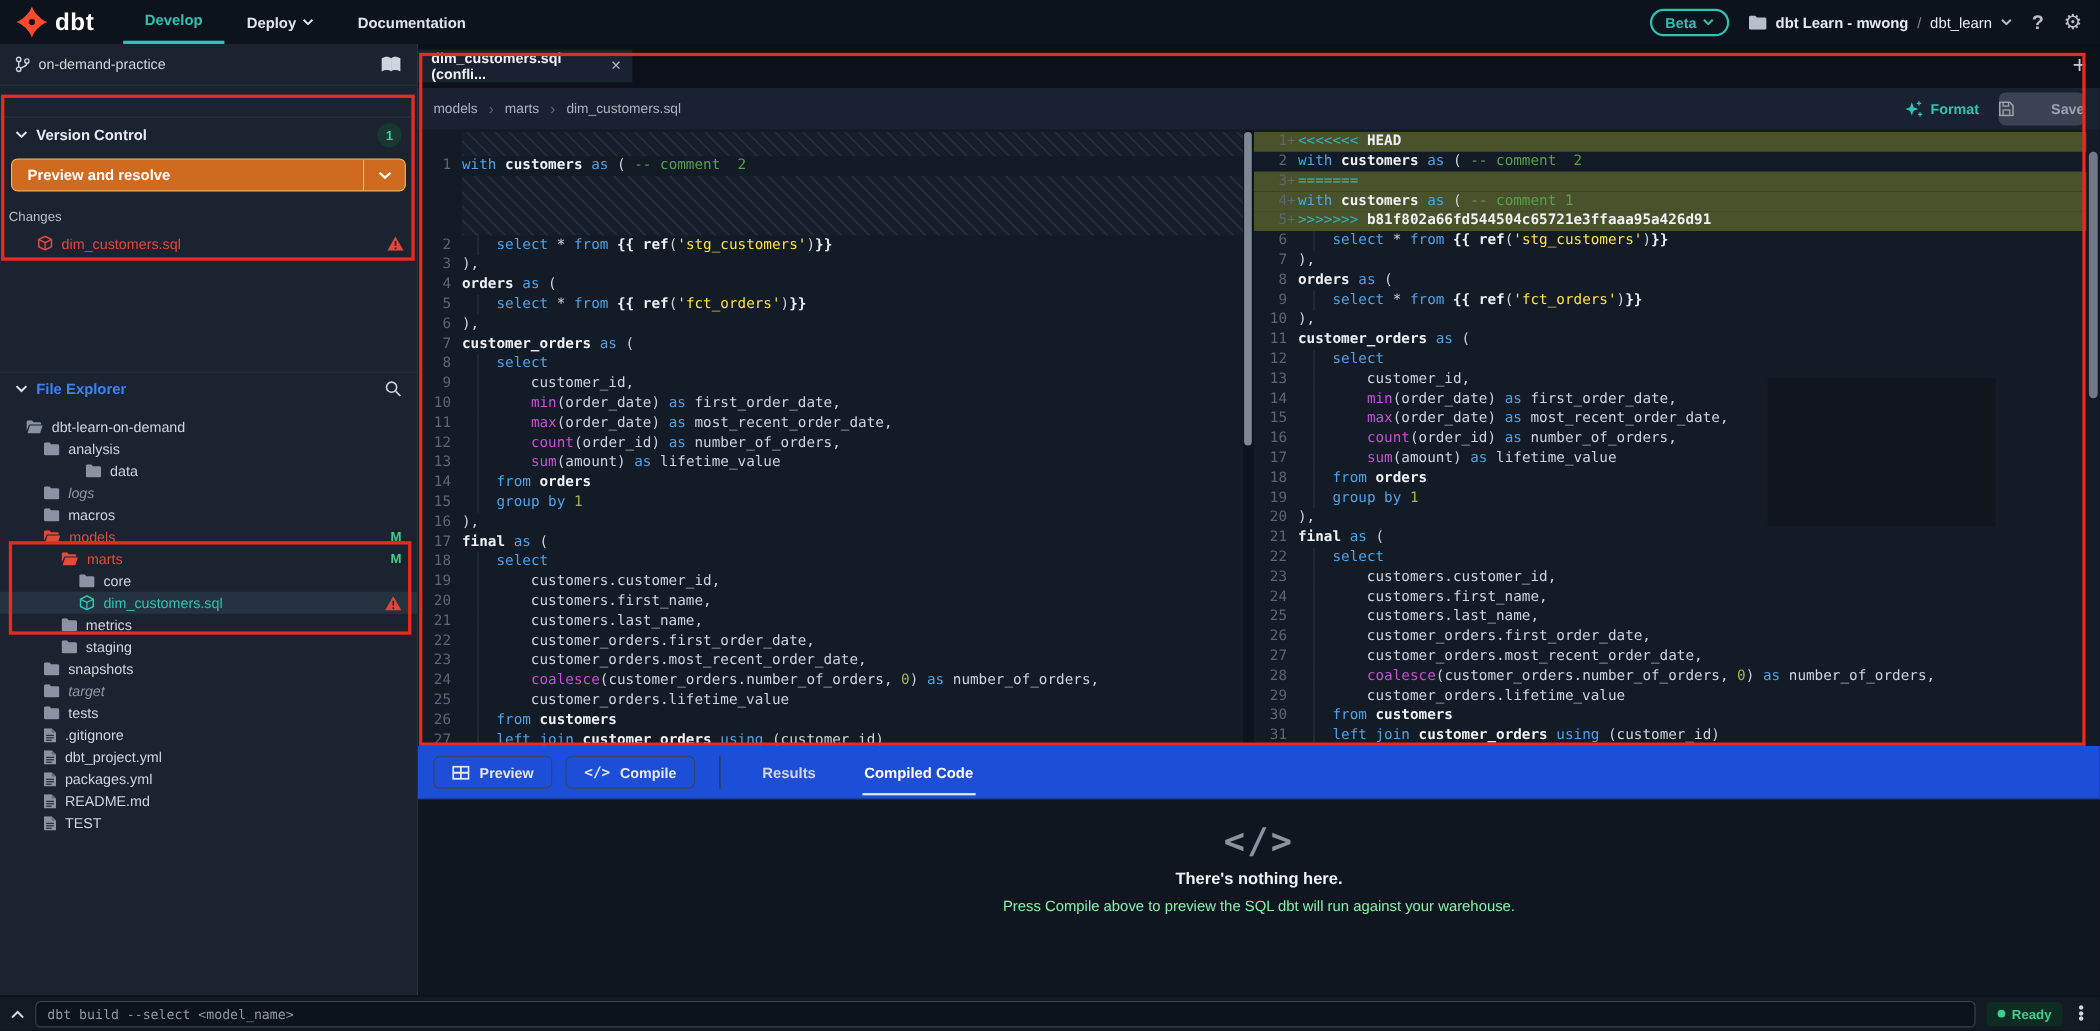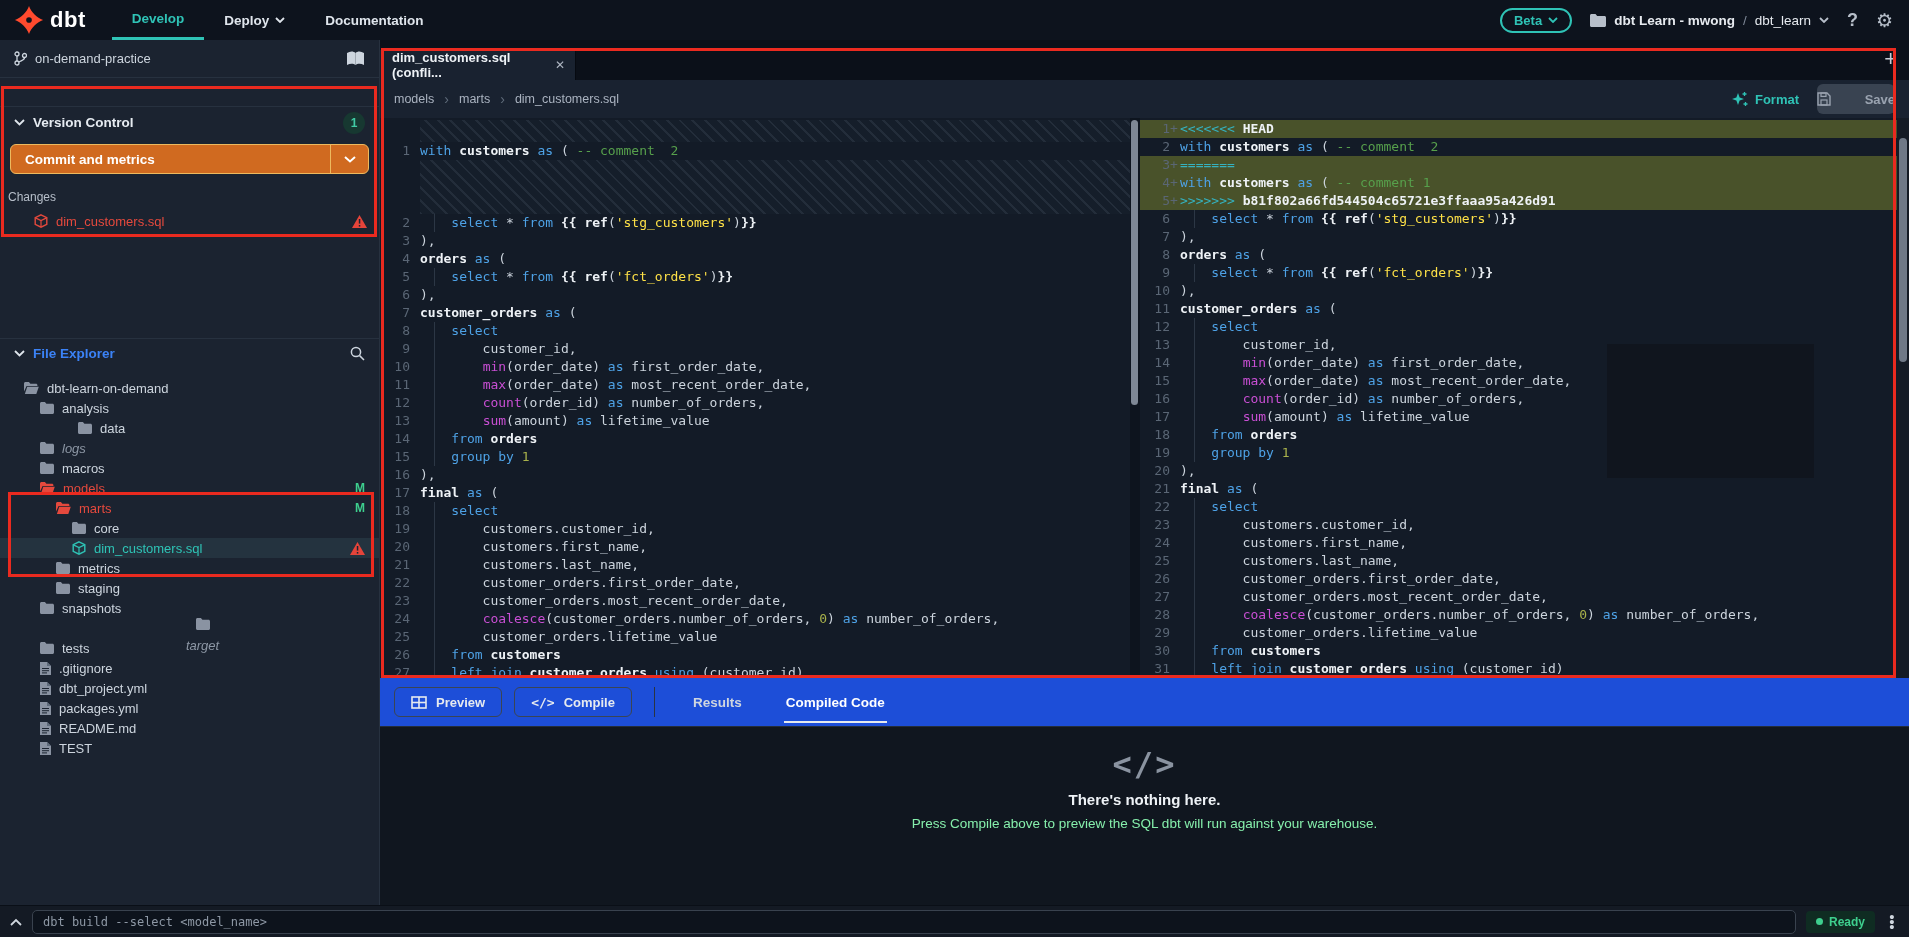--- a/index.html
+++ b/index.html
@@ -53,21 +53,21 @@
     font-size:13px; cursor:pointer; padding-right:14px; }
   .tree-row.italic .tree-label { font-style:italic; color:#8d97a5; }
   .tree-row.red { color:#e5493d; }
   .tree-row.selected { background:#24333f; color:#2ec4b6; }
   .tree-row .m-badge { margin-left:auto; color:#3ecf8e; font-size:12px; font-weight:bold; }
   .tree-row .warn { margin-left:auto; }
 
   
   .main { position:absolute; top:40px; left:380px; width:1529px; height:865px;
     display:flex; flex-direction:column; }
-  .tabbar { height:40px; background:#0b1019; display:flex; align-items:flex-end; position:relative; }
+  .tabbar { height:40px; background:#0b1019; display:flex; align-items:center; position:relative; }
   .editor-tab { width:196px; background:#192230; display:flex; align-items:center; gap:10px;
     padding:0 10px 0 12px; color:#eef2f6; font-size:13px; font-weight:bold; cursor:pointer;
     border-right:1px solid #060a11; }
   .tab-close { color:#aeb6c2; font-weight:normal; font-size:12px; cursor:pointer; margin-left:auto; }
   .newtab-btn { position:absolute; right:12px; top:8px; color:#c6cdd6; font-size:22px;
     line-height:22px; cursor:pointer; }
   .crumbbar { height:38px; background:#192230; display:flex; align-items:center; padding:0 14px; }
   .crumbs { display:flex; align-items:center; gap:10px; color:#aab3c0; font-size:12.5px; }
   .crumb-sep { color:#5f6b7a; font-size:14px; }
   .crumb-actions { margin-left:auto; display:flex; align-items:center; gap:18px; }
@@ -230,21 +230,21 @@
       <span>
         <svg width="11" height="7" viewBox="0 0 11 7">
             <polyline points="1,1 5.5,5.5 10,1" fill="none" stroke="#dfe5ec" stroke-width="1.8"></polyline>
           </svg>
       </span>
       <span>Version Control</span>
       <span class="vc-badge">1</span>
     </div>
 
     <div class="commit-btn">
-      <span class="commit-label">Commit and metrics</span>
+      <span class="commit-label">Preview and resolve</span>
       <span class="commit-caret">
         <svg width="12" height="7" viewBox="0 0 12 7">
             <polyline points="1,1 6,5.5 11,1" fill="none" stroke="#fff" stroke-width="2"></polyline>
           </svg>
       </span>
     </div>
 
     <div class="changes-label">Changes</div>
 
     <div class="changed-file">
@@ -382,21 +382,21 @@
           <span class="tree-label">staging</span>
         </div>
         <div class="tree-row" style="padding-left: 40px;">
           <span>
             <svg width="14" height="12" viewBox="0 0 14 12">
               <path d="M0 1.5C0 .7.7 0 1.5 0h3.4L6.4 1.8h6.1c.8 0 1.5.7 1.5 1.5v7.2c0 .8-.7 1.5-1.5 1.5h-11C.7 12 0 11.3 0 10.5z" fill="#8a93a2"></path>
             </svg>
           </span>
           <span class="tree-label">snapshots</span>
         </div>
-        <div class="tree-row italic" style="padding-left: 40px; flex-direction: column;">
+        <div class="tree-row italic" style="padding-left: 40px;">
           <span>
             <svg width="14" height="12" viewBox="0 0 14 12">
               <path d="M0 1.5C0 .7.7 0 1.5 0h3.4L6.4 1.8h6.1c.8 0 1.5.7 1.5 1.5v7.2c0 .8-.7 1.5-1.5 1.5h-11C.7 12 0 11.3 0 10.5z" fill="#8a93a2"></path>
             </svg>
           </span>
           <span class="tree-label">target</span>
         </div>
         <div class="tree-row" style="padding-left: 40px;">
           <span>
             <svg width="14" height="12" viewBox="0 0 14 12">

